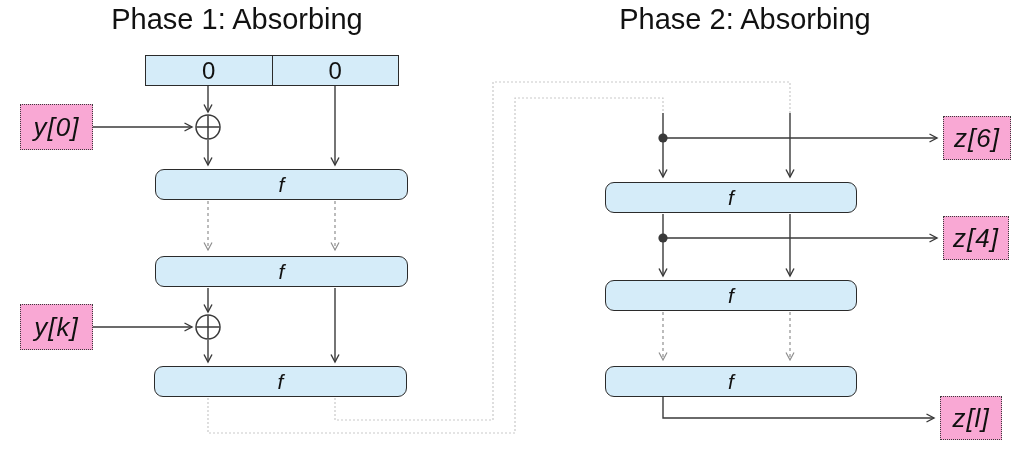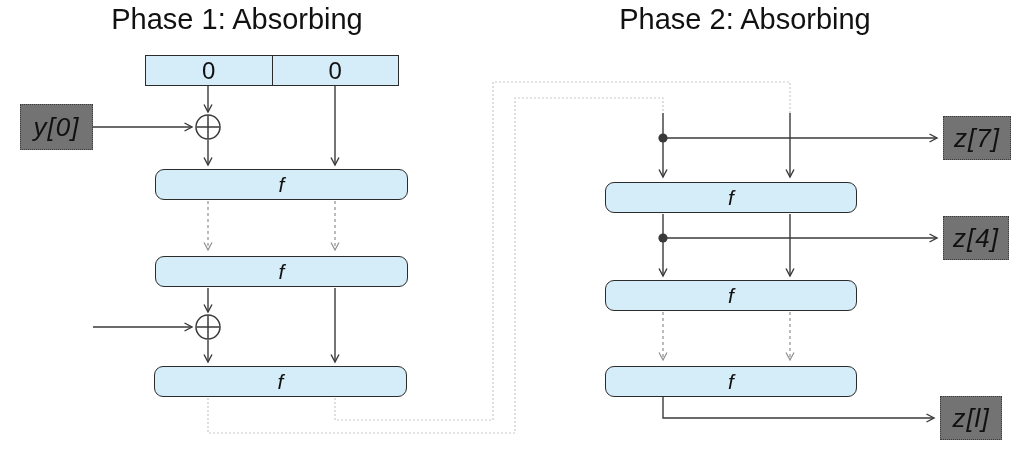--- a/index.html
+++ b/index.html
@@ -15,21 +15,21 @@
   .state-box{position:absolute;left:145px;top:55px;width:254px;height:31px;
              display:flex;background:var(--c-box_fill);
              border:1.6px solid var(--c-box_border);box-sizing:border-box;}
   .state-cell{flex:1;display:flex;align-items:center;justify-content:center;
               font-size:24px;line-height:1;}
   .state-cell:first-child{border-right:1.4px solid var(--c-box_border);}
   .f-box{position:absolute;width:253px;height:31px;box-sizing:border-box;
          background:var(--c-box_fill);border:1.5px solid var(--c-box_border);
          border-radius:9px;display:flex;align-items:center;justify-content:center;
          font-size:21px;font-style:italic;}
-  .io-box{position:absolute;box-sizing:border-box;background:#737373;
+  .io-box{position:absolute;box-sizing:border-box;background:#f9a8d4;
           border:1.7px dotted #3c3c3c;display:flex;align-items:center;justify-content:center;
           font-size:26px;font-style:italic;letter-spacing:1px;}
 </style>
 </head>
 <body>
 
 <div class="canvas">
 
   <svg class="layer" viewBox="0 0 1023 451">
     <defs>
@@ -102,18 +102,19 @@
 
   <div class="f-box" style="left:155px;top:169px;">f</div>
   <div class="f-box" style="left:155px;top:256px;">f</div>
   <div class="f-box" style="left:154px;top:366px;">f</div>
 
   <div class="f-box" style="left:605px;top:182px;width:252px;">f</div>
   <div class="f-box" style="left:605px;top:280px;width:252px;">f</div>
   <div class="f-box" style="left:605px;top:366px;width:252px;">f</div>
 
   <div class="io-box" style="left:20px;top:104px;width:73px;height:46px;">y[0]</div>
+  <div class="io-box" style="left:20px;top:304px;width:73px;height:46px;">y[k]</div>
 
-  <div class="io-box" style="left:943px;top:116px;width:68px;height:44px;">z[7]</div>
+  <div class="io-box" style="left:943px;top:116px;width:68px;height:44px;">z[6]</div>
   <div class="io-box" style="left:943px;top:216px;width:66px;height:44px;">z[4]</div>
   <div class="io-box" style="left:940px;top:396px;width:62px;height:44px;">z[l]</div>
 
 </div>
 
 </body></html>

